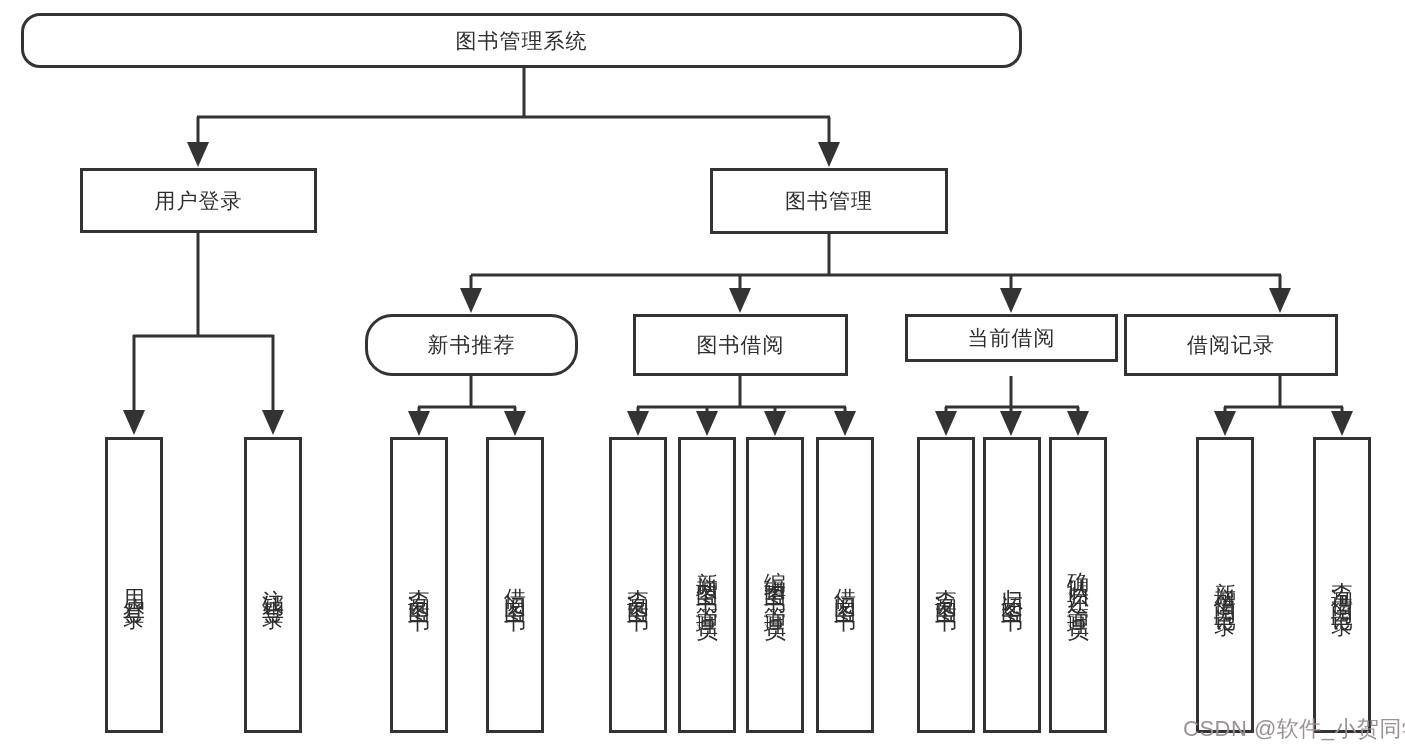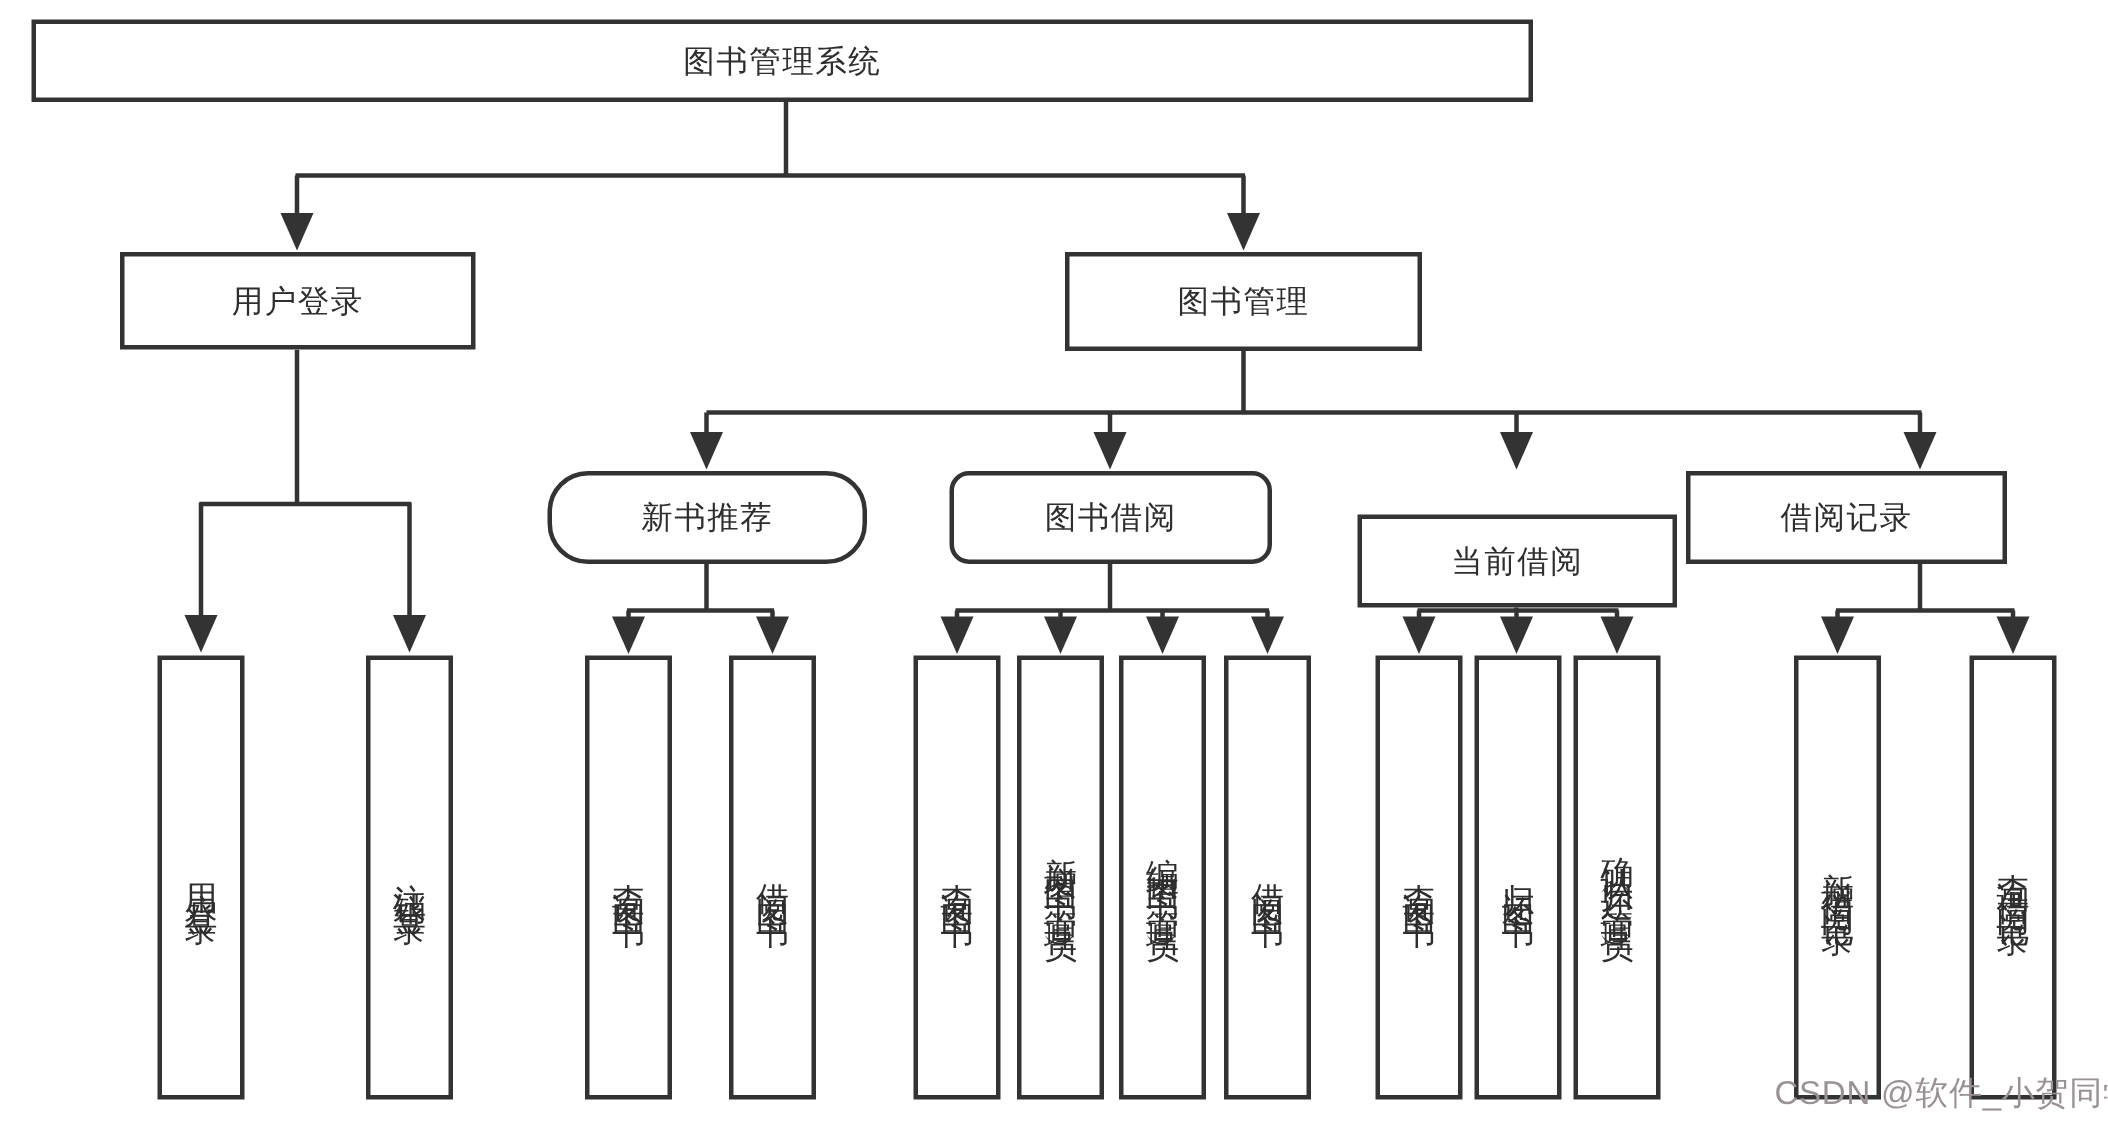--- a/index.html
+++ b/index.html
@@ -121,38 +121,38 @@
       <polygon points="764,411 786,411 775,436"></polygon>
       <polygon points="834,411 856,411 845,436"></polygon>
       <polygon points="935,411 957,411 946,436"></polygon>
       <polygon points="1000,411 1022,411 1011,436"></polygon>
       <polygon points="1067,411 1089,411 1078,436"></polygon>
       <polygon points="1214,411 1236,411 1225,436"></polygon>
       <polygon points="1331,411 1353,411 1342,436"></polygon>
     </g>
   </svg>
 
-  <div class="box h" style="left:21px; top:13px; width:1001px; height:55px;">
+  <div class="box h" style="left:21px; top:13px; width:1001px; height:55px;border-radius:19px;">
     <span>图书管理系统</span>
   </div>
 
   <div class="box h" style="left:80px; top:168px; width:237px; height:65px;">
     <span>用户登录</span>
   </div>
   <div class="box h" style="left:710px; top:168px; width:238px; height:66px;">
     <span>图书管理</span>
   </div>
 
   <div class="box h" style="left:365px; top:314px; width:213px; height:62px;border-radius:27px;">
     <span>新书推荐</span>
   </div>
-  <div class="box h" style="left:633px; top:314px; width:215px; height:62px;border-radius:13px;">
+  <div class="box h" style="left:633px; top:314px; width:215px; height:62px;">
     <span>图书借阅</span>
   </div>
-  <div class="box h" style="left:905px; top:314px; width:213px; height:62px;margin-top:29px;">
+  <div class="box h" style="left:905px; top:314px; width:213px; height:48px;">
     <span>当前借阅</span>
   </div>
   <div class="box h" style="left:1124px; top:314px; width:214px; height:62px;">
     <span>借阅记录</span>
   </div>
 
   <div class="box v" style="left:105px; top:437px; width:58px; height:296px;">
     <span>用户登录</span>
   </div>
   <div class="box v" style="left:244px; top:437px; width:58px; height:296px;">

